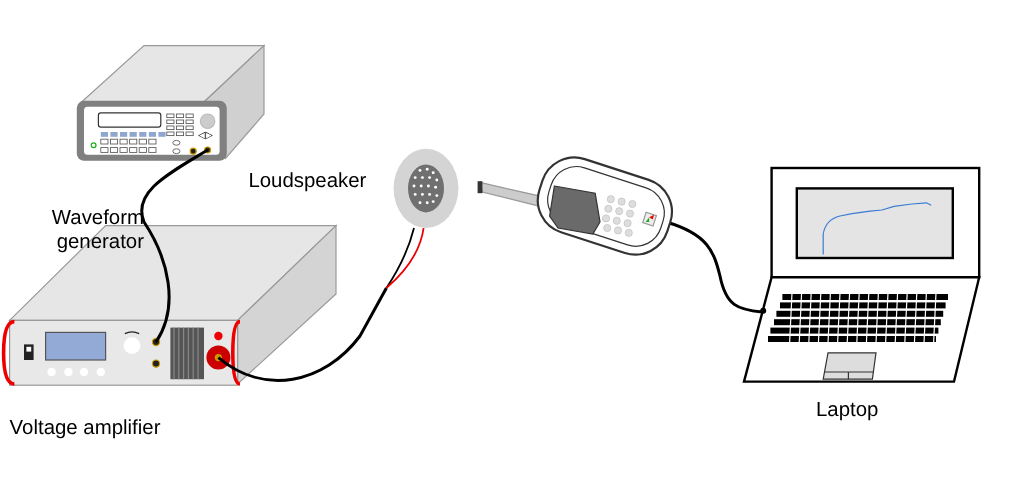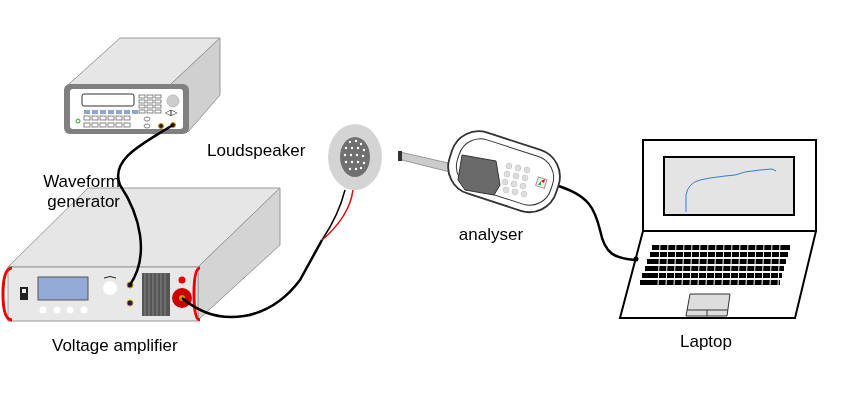--- a/index.html
+++ b/index.html
@@ -189,17 +189,16 @@
     <line x1="707" y1="310" x2="707" y2="316" stroke="#333" stroke-width="1"></line>
     <circle cx="636" cy="259" r="2.5" fill="#000"></circle>
   </g>
 </svg>
 
 <div class="lbl" style="left:30px;top:144px;text-align:right;width:90px;margin-top:28px;">
   <div>Waveform</div>
   <div>generator</div>
 </div>
 <div class="lbl" style="left:207px;top:141px;">Loudspeaker</div>
-<div class="lbl" style="left:8px;top:336px;margin-left:44px;">Voltage amplifier</div>
+<div class="lbl" style="left:8px;top:347px;">Voltage amplifier</div>
 <div class="lbl" style="left:400px;top:225px;width:182px;text-align:center;">
-  <div>analyser</div>
 </div>
 <div class="lbl" style="left:680px;top:332px;">Laptop</div>
 
 </body></html>

